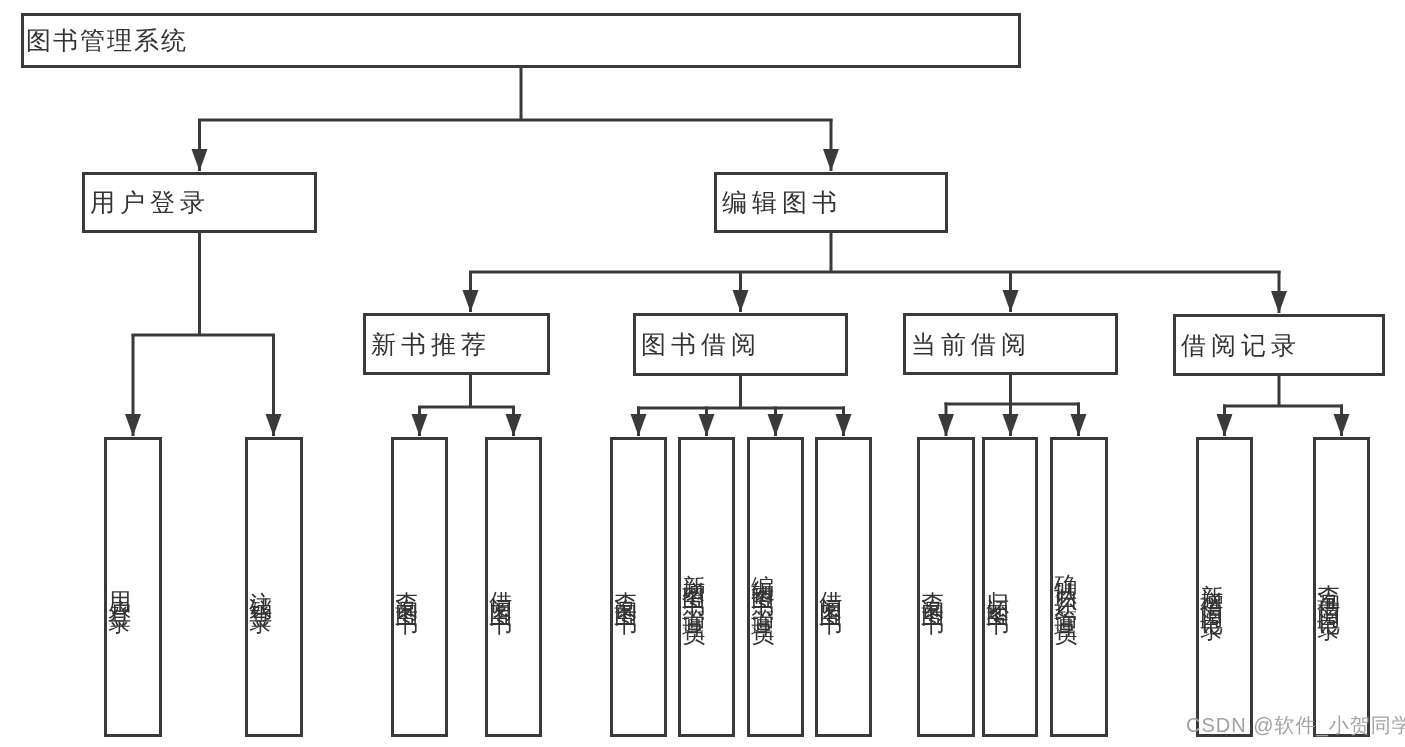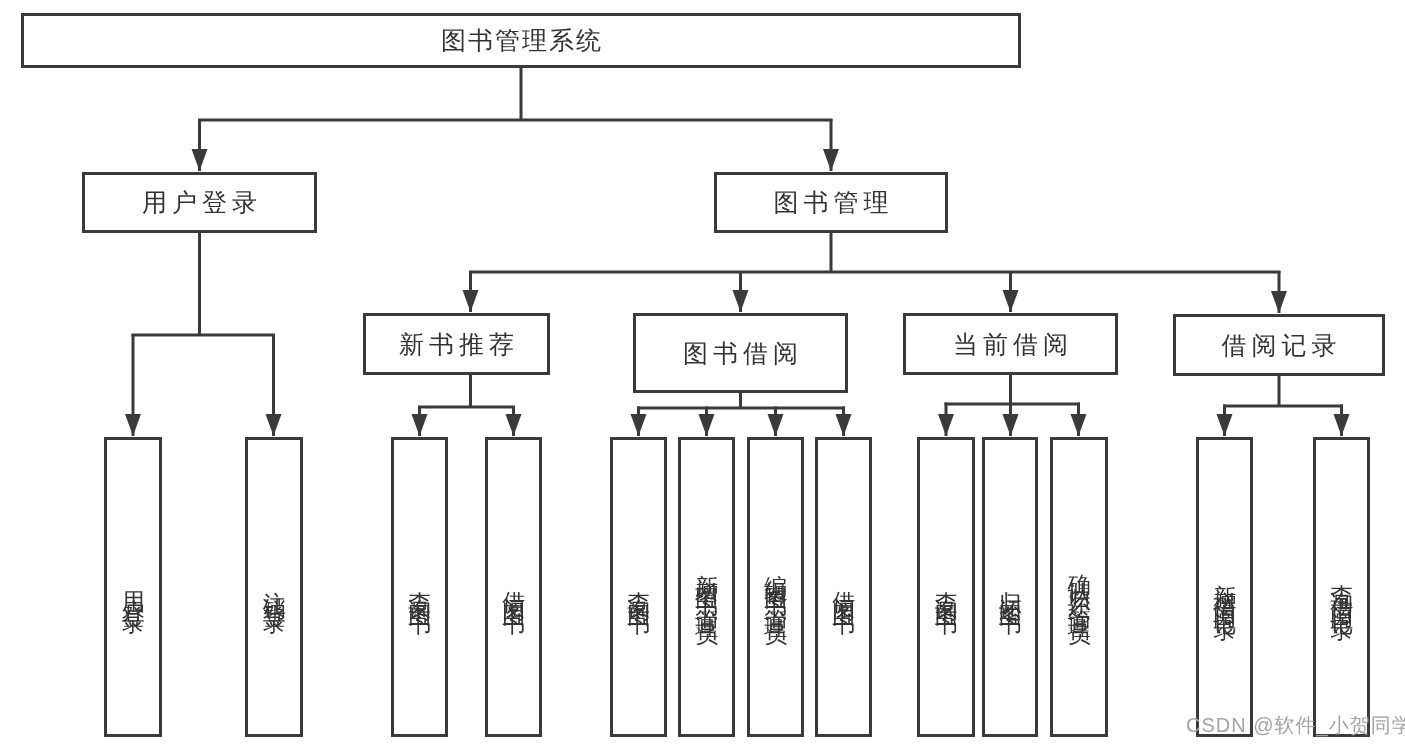--- a/index.html
+++ b/index.html
@@ -14,21 +14,20 @@
   svg.wires { position: absolute; left: 0; top: 0; }
   .wire { stroke: #3a3a3a; stroke-width: 3; fill: none; }
   .cap  { stroke-linecap: square; }
   .node {
     position: absolute;
     box-sizing: border-box;
     border: 3px solid #3a3a3a;
     background: #ffffff;
     display: flex;
     align-items: center;
-    justify-content: center;
     color: #333333;
   }
   .hlbl { font-size: 25px; letter-spacing: 5px; text-indent: 5px; white-space: nowrap; }
   .root-lbl { letter-spacing: 2px; text-indent: 2px; }
   .vtext {
     writing-mode: vertical-rl;
     text-orientation: mixed;
     font-size: 23px;
     letter-spacing: 7px;
     line-height: 1.1;
@@ -92,27 +91,27 @@
   </svg>
 
   <div class="node" style="left:21px;top:13px;width:1000px;height:55px">
     <span class="hlbl root-lbl">图书管理系统</span>
   </div>
 
   <div class="node" style="left:82px;top:172px;width:235px;height:61px">
     <span class="hlbl">用户登录</span>
   </div>
   <div class="node" style="left:714px;top:172px;width:234px;height:61px">
-    <span class="hlbl">图书管理</span>
+    <span class="hlbl">编辑图书</span>
   </div>
 
   <div class="node" style="left:363px;top:313px;width:187px;height:62px">
     <span class="hlbl">新书推荐</span>
   </div>
-  <div class="node" style="left:633px;top:313px;width:215px;height:80px">
+  <div class="node" style="left:633px;top:313px;width:215px;height:63px">
     <span class="hlbl">图书借阅</span>
   </div>
   <div class="node" style="left:1173px;top:314px;width:212px;height:62px">
     <span class="hlbl">借阅记录</span>
   </div>
   <div class="node" style="left:903px;top:313px;width:215px;height:62px">
     <span class="hlbl">当前借阅</span>
   </div>
 
   <div class="node" style="left:104px;top:437px;width:58px;height:300px">

